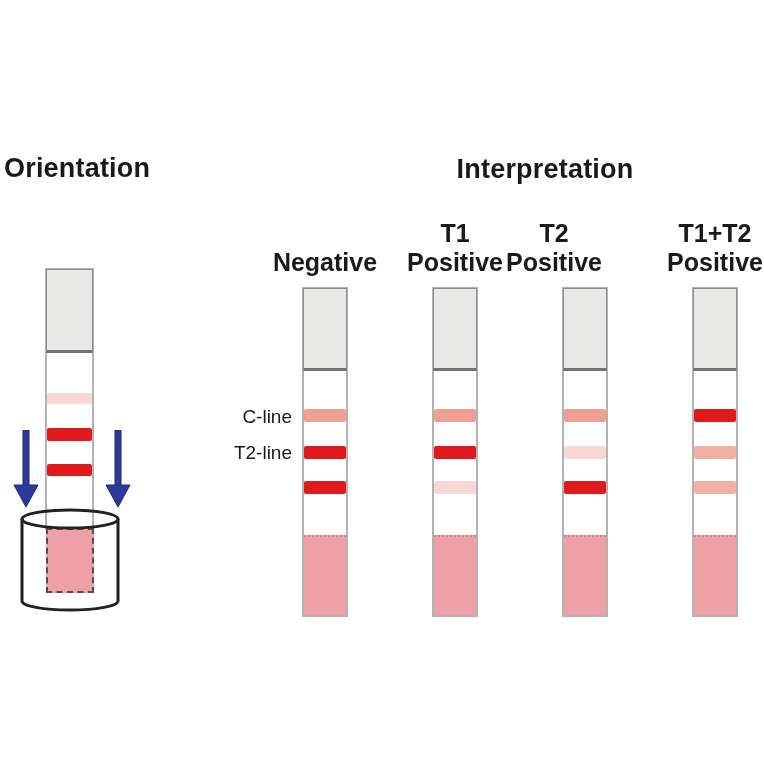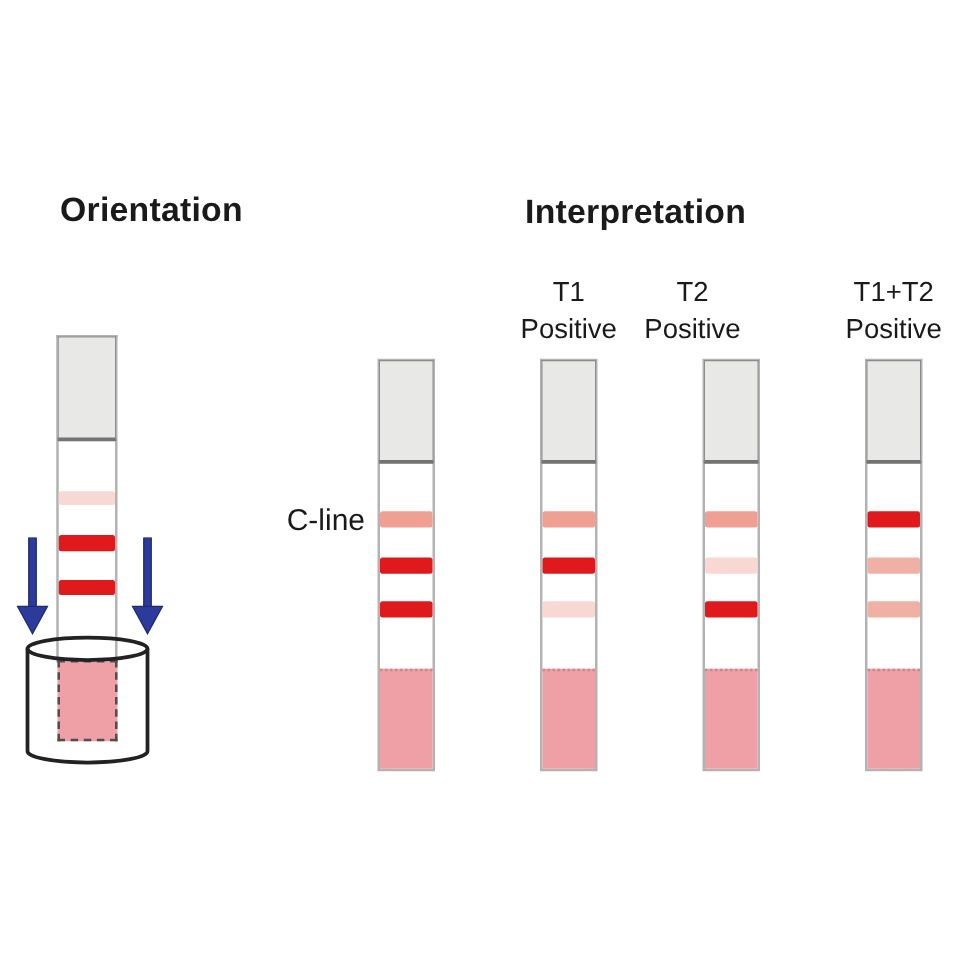--- a/index.html
+++ b/index.html
@@ -1,34 +1,34 @@
 <!DOCTYPE html>
 <html><head>
 <meta charset="utf-8">
 <style>
   html,body{margin:0;padding:0;background:#ffffff;}
   #stage{
     position:relative;width:764px;height:764px;background:#ffffff;overflow:hidden;
     font-family:"Liberation Sans", sans-serif;color:#1a1a1a;
   }
   .section-title{position:absolute;font-weight:bold;font-size:27px;letter-spacing:0.2px;white-space:nowrap;}
-  #title-orientation{left:4px;top:153px;margin-left:44px;}
-  #title-interpretation{left:420px;top:154px;width:250px;}
+  #title-orientation{left:4px;top:153px;}
+  #title-interpretation{left:420px;top:154px;width:250px;text-align:center;}
 
   
   .col-label{
     position:absolute;top:219px;height:58px;width:120px;
     display:flex;flex-direction:column;justify-content:flex-end;align-items:center;
-    font-size:22px;line-height:29px;text-align:right;white-space:nowrap;
+    font-size:25px;line-height:29px;text-align:right;white-space:nowrap;font-weight:bold;
   }
 
   
   .line-label{
     position:absolute;left:180px;width:112px;text-align:right;
-    font-size:24px;line-height:25px;white-space:nowrap;
+    font-size:19px;line-height:25px;white-space:nowrap;
   }
 
   
   .strip{
     position:absolute;top:287px;width:46px;height:330px;box-sizing:border-box;
     border:2px solid #b3b3b3;background:#ffffff;
   }
   .pad-gray{
     position:absolute;left:-1px;right:-1px;top:-1px;height:83px;
     border:1px solid #8d8d8d;border-bottom:3px solid #737373;box-sizing:border-box;
@@ -85,34 +85,39 @@
 
   <svg class="arrow-svg" id="arrow-left" viewBox="0 0 26 78">
     <rect x="10" y="0" width="6" height="56" stroke="#1d2a6e" stroke-width="1" fill="#2b3a9b"></rect>
     <polygon points="1,55 25,55 13,77" stroke="#1d2a6e" stroke-width="1" fill="#2b3a9b"></polygon>
   </svg>
   <svg class="arrow-svg" id="arrow-right" viewBox="0 0 26 78">
     <rect x="10" y="0" width="6" height="56" stroke="#1d2a6e" stroke-width="1" fill="#2b3a9b"></rect>
     <polygon points="1,55 25,55 13,77" stroke="#1d2a6e" stroke-width="1" fill="#2b3a9b"></polygon>
   </svg>
 
+  <div class="col-label" style="left:265px">
+    <span></span>
+    <span>Negative</span>
+  </div>
   <div class="col-label" style="left:395px">
     <span>T1</span>
     <span>Positive</span>
   </div>
   <div class="col-label" style="left:494px">
     <span>T2</span>
     <span>Positive</span>
   </div>
   <div class="col-label" style="left:655px">
     <span>T1+T2</span>
     <span>Positive</span>
   </div>
 
   <div class="line-label" style="top:404px">C-line</div>
+  <div class="line-label" style="top:440px">T2-line</div>
 
   <div class="strip" style="left:302px">
     <div class="pad-gray" style="background: rgb(232, 232, 231);"></div>
     <div class="tline c" style="background: rgb(239, 160, 146);"></div>
     <div class="tline t2" style="background: rgb(224, 26, 28);"></div>
     <div class="tline t1" style="background: rgb(224, 26, 28);"></div>
     <div class="pad-pink" style="background: rgb(239, 160, 167);"></div>
   </div>
 
   <div class="strip" style="left:432px">

